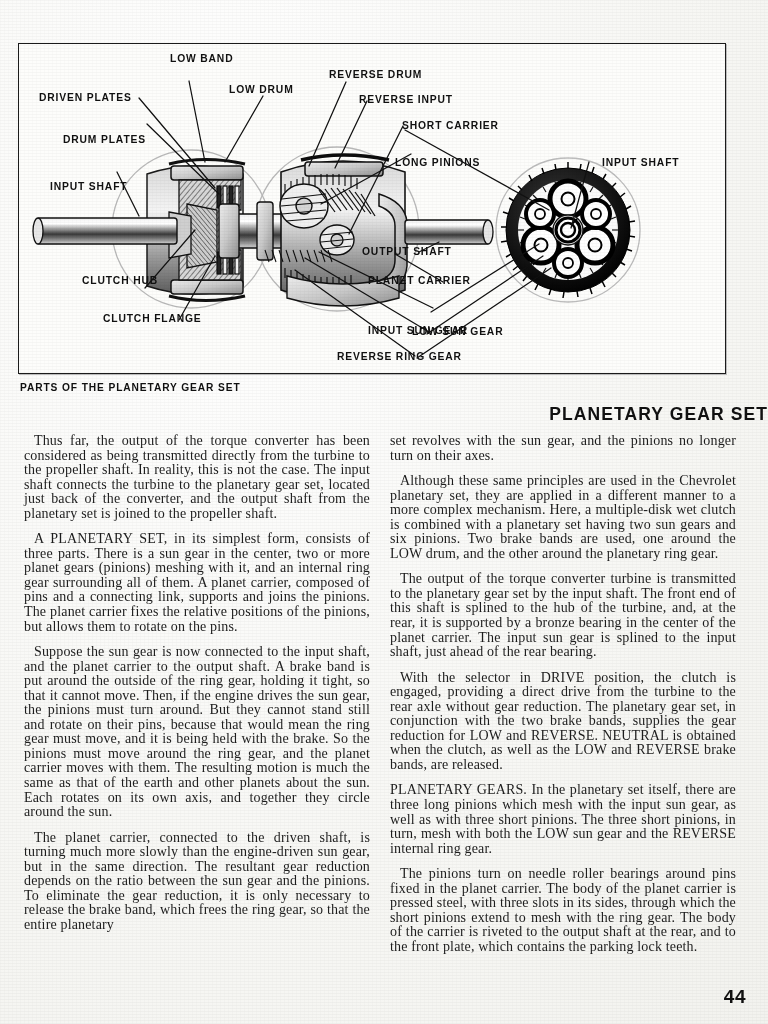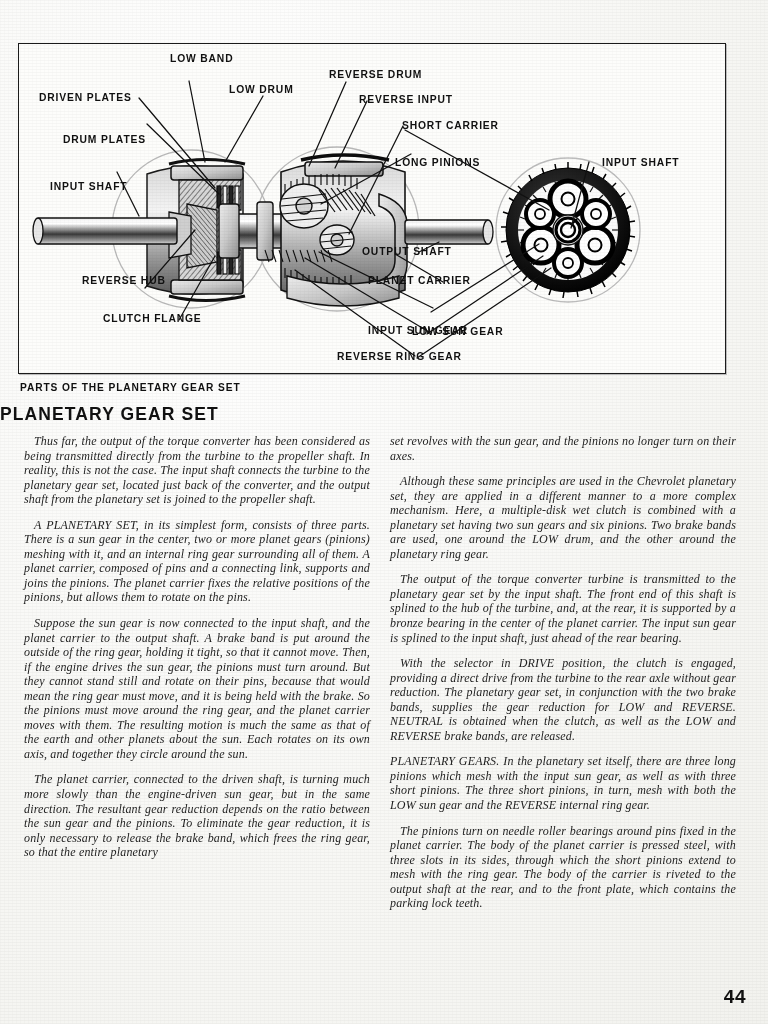--- a/index.html
+++ b/index.html
@@ -50,48 +50,48 @@
     font-weight:700;
     font-size:10.2px;
     letter-spacing:0.9px;
     color:#111;
   }
 
   
   .article-title{
     position:absolute;
     left:0;right:0;top:404px;
-    text-align:left;
+    text-align:right;
     font-family:"Liberation Sans", sans-serif;
     font-weight:700;
     font-size:17.5px;
     letter-spacing:1.1px;
     color:#111;
   }
 
   
   .columns{
     position:absolute;
     left:24px;top:434px;
     width:712px;
     display:flex;
     gap:20px;
   }
   .col{width:346px;}
   .col p{
     margin:0 0 11px 0;
     font-family:"Liberation Serif", serif;
-    font-size:12px;
+    font-size:14px;
     line-height:14.55px;
     text-align:justify;
     text-justify:inter-word;
     letter-spacing:0.16px;
     color:#1d1d1d;
     text-indent:10px;
-    -webkit-hyphens:none;hyphens:none;font-style:italic;
+    -webkit-hyphens:none;hyphens:none;
   }
   .col p.noind{text-indent:0;}
 
   
   .folio{
     position:absolute;
     right:22px;bottom:16px;
     font-family:"Liberation Sans", sans-serif;
     font-weight:700;
     font-size:19px;
@@ -417,21 +417,21 @@
       <div class="fig-label" style="left:44px;top:91px;">DRUM PLATES</div>
       <div class="fig-label" style="left:383px;top:77px;">SHORT CARRIER</div>
       <div class="fig-label" style="left:376px;top:114px;">LONG PINIONS</div>
       <div class="fig-label" style="left:31px;top:138px;">INPUT SHAFT</div>
       <div class="fig-label" style="left:583px;top:114px;">INPUT SHAFT</div>
       <div class="fig-label" style="left:343px;top:203px;">OUTPUT SHAFT</div>
       <div class="fig-label" style="left:349px;top:232px;">PLANET CARRIER</div>
       <div class="fig-label" style="left:349px;top:258px;margin-top:24px;">INPUT SUN GEAR</div>
       <div class="fig-label" style="left:350px;top:283px;padding-left:43px;">LOW SUN GEAR</div>
       <div class="fig-label" style="left:318px;top:308px;">REVERSE RING GEAR</div>
-      <div class="fig-label" style="left:63px;top:232px;">REVERSE HUB</div>
+      <div class="fig-label" style="left:63px;top:232px;">CLUTCH HUB</div>
       <div class="fig-label" style="left:84px;top:270px;">CLUTCH FLANGE</div>
     </div>
   </div>
 
   <div class="caption">PARTS OF THE PLANETARY GEAR SET</div>
 
   <div class="article-title">PLANETARY GEAR SET</div>
 
   <div class="columns">
     <div class="col">

